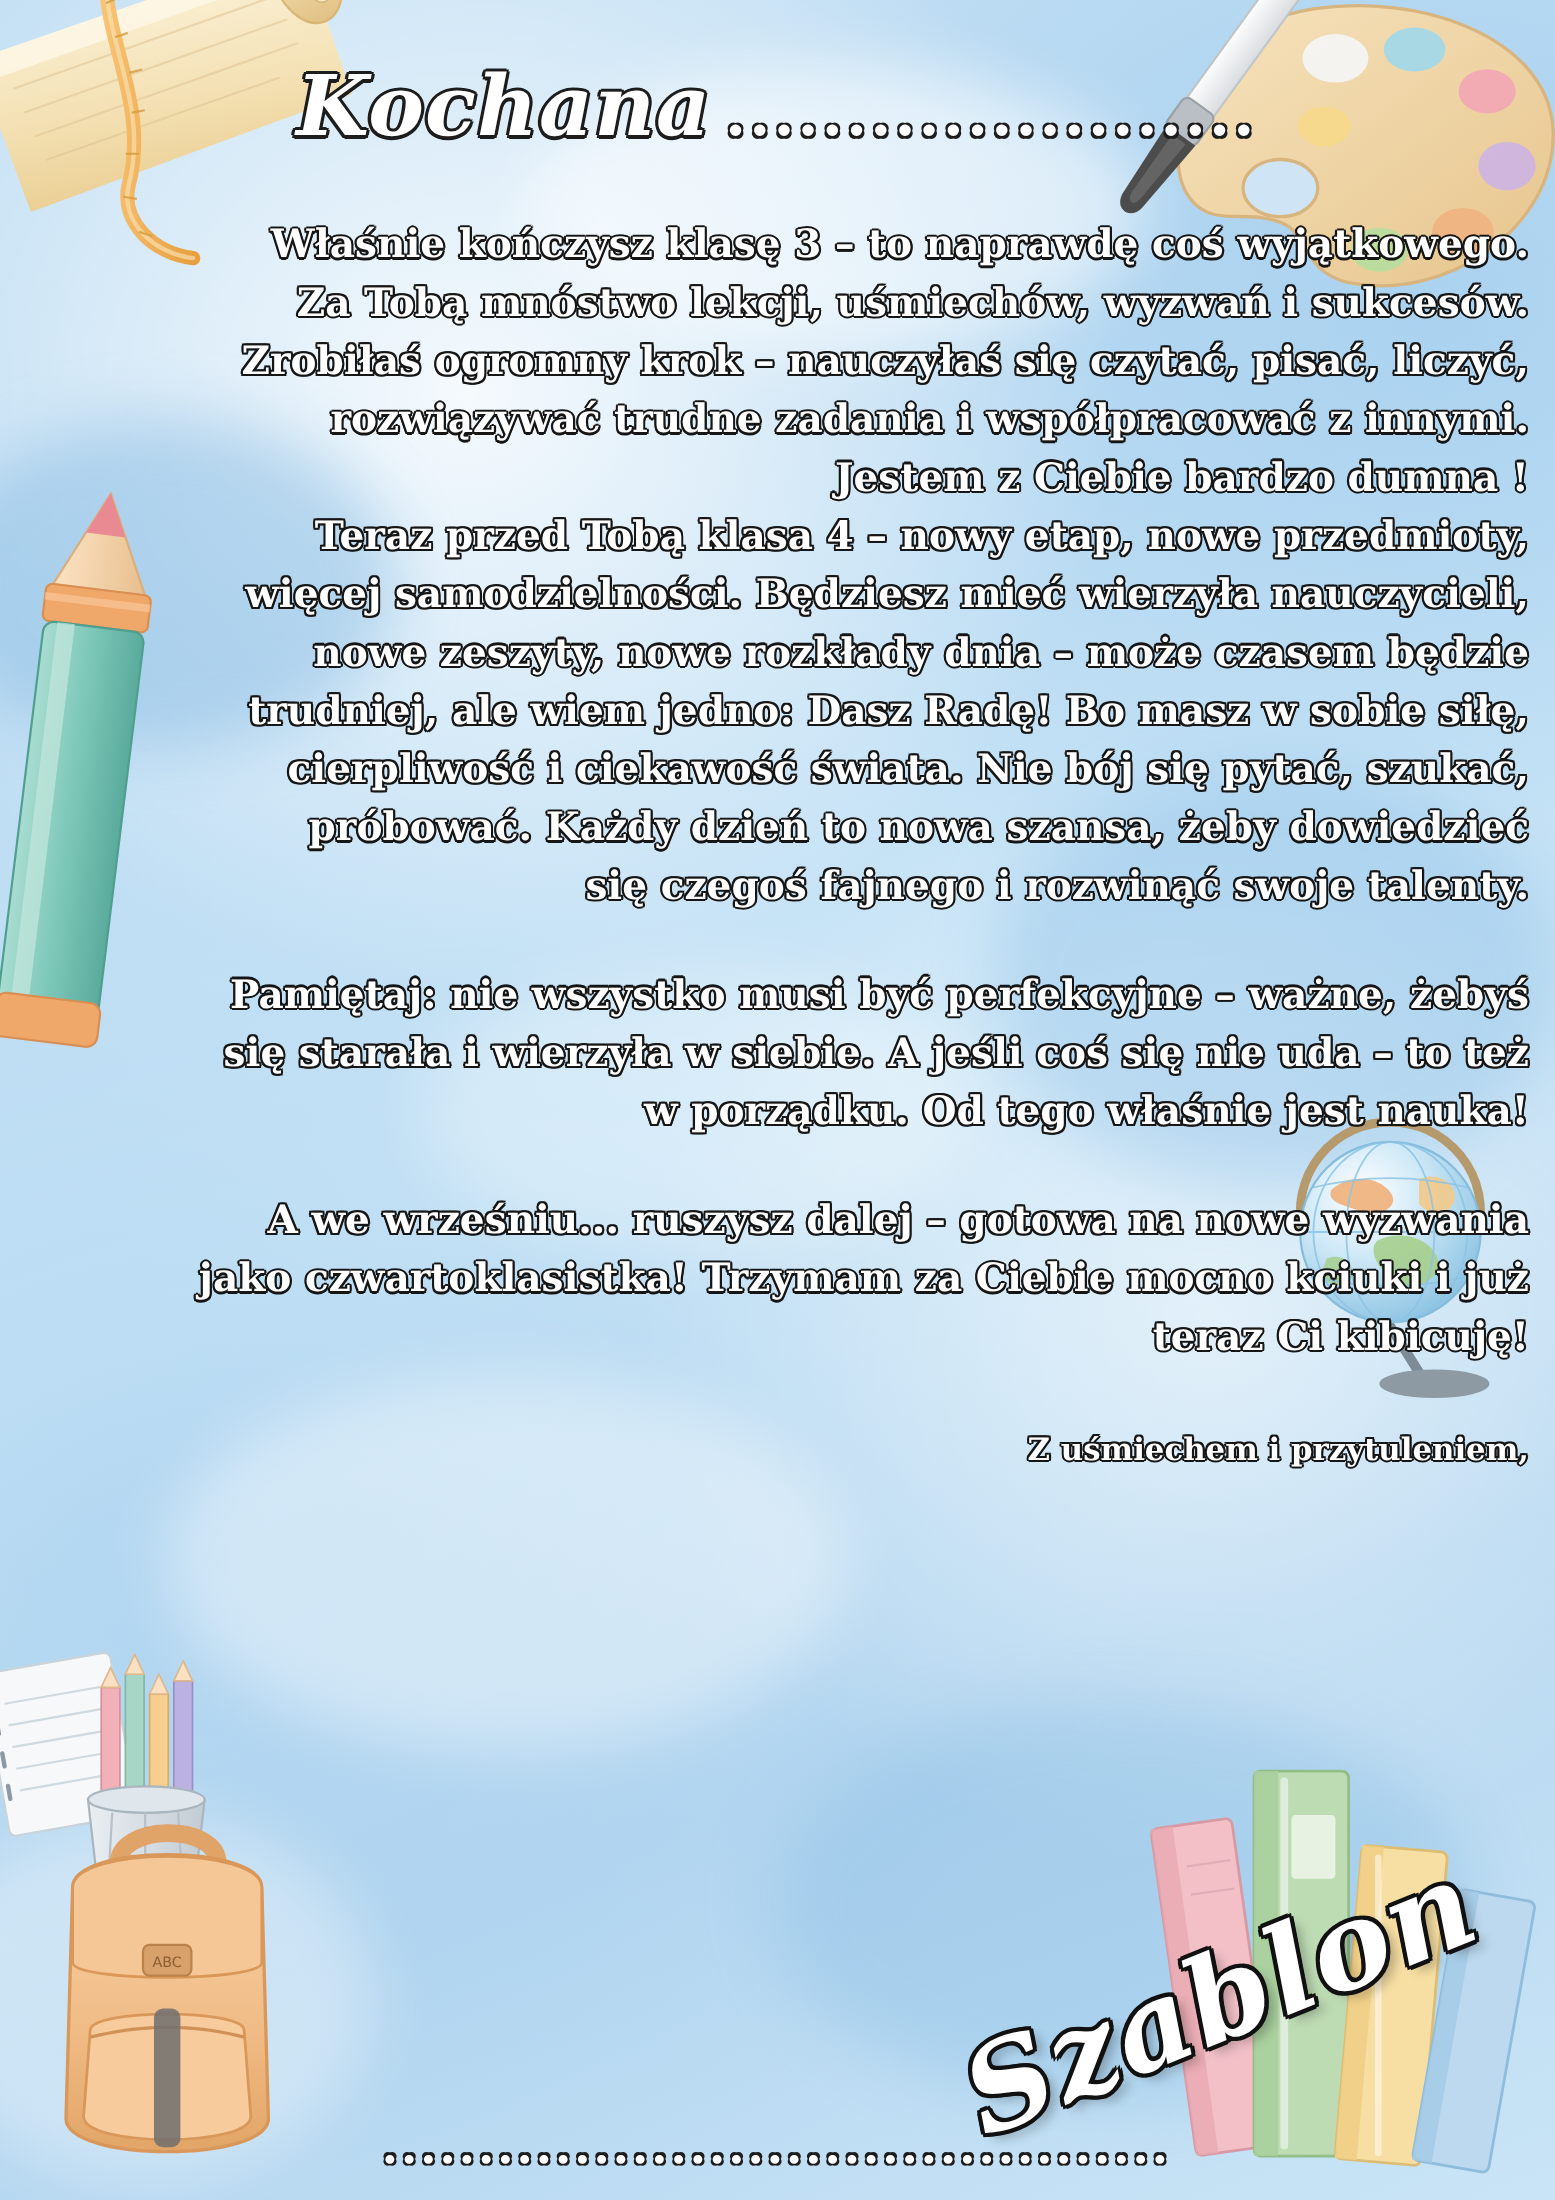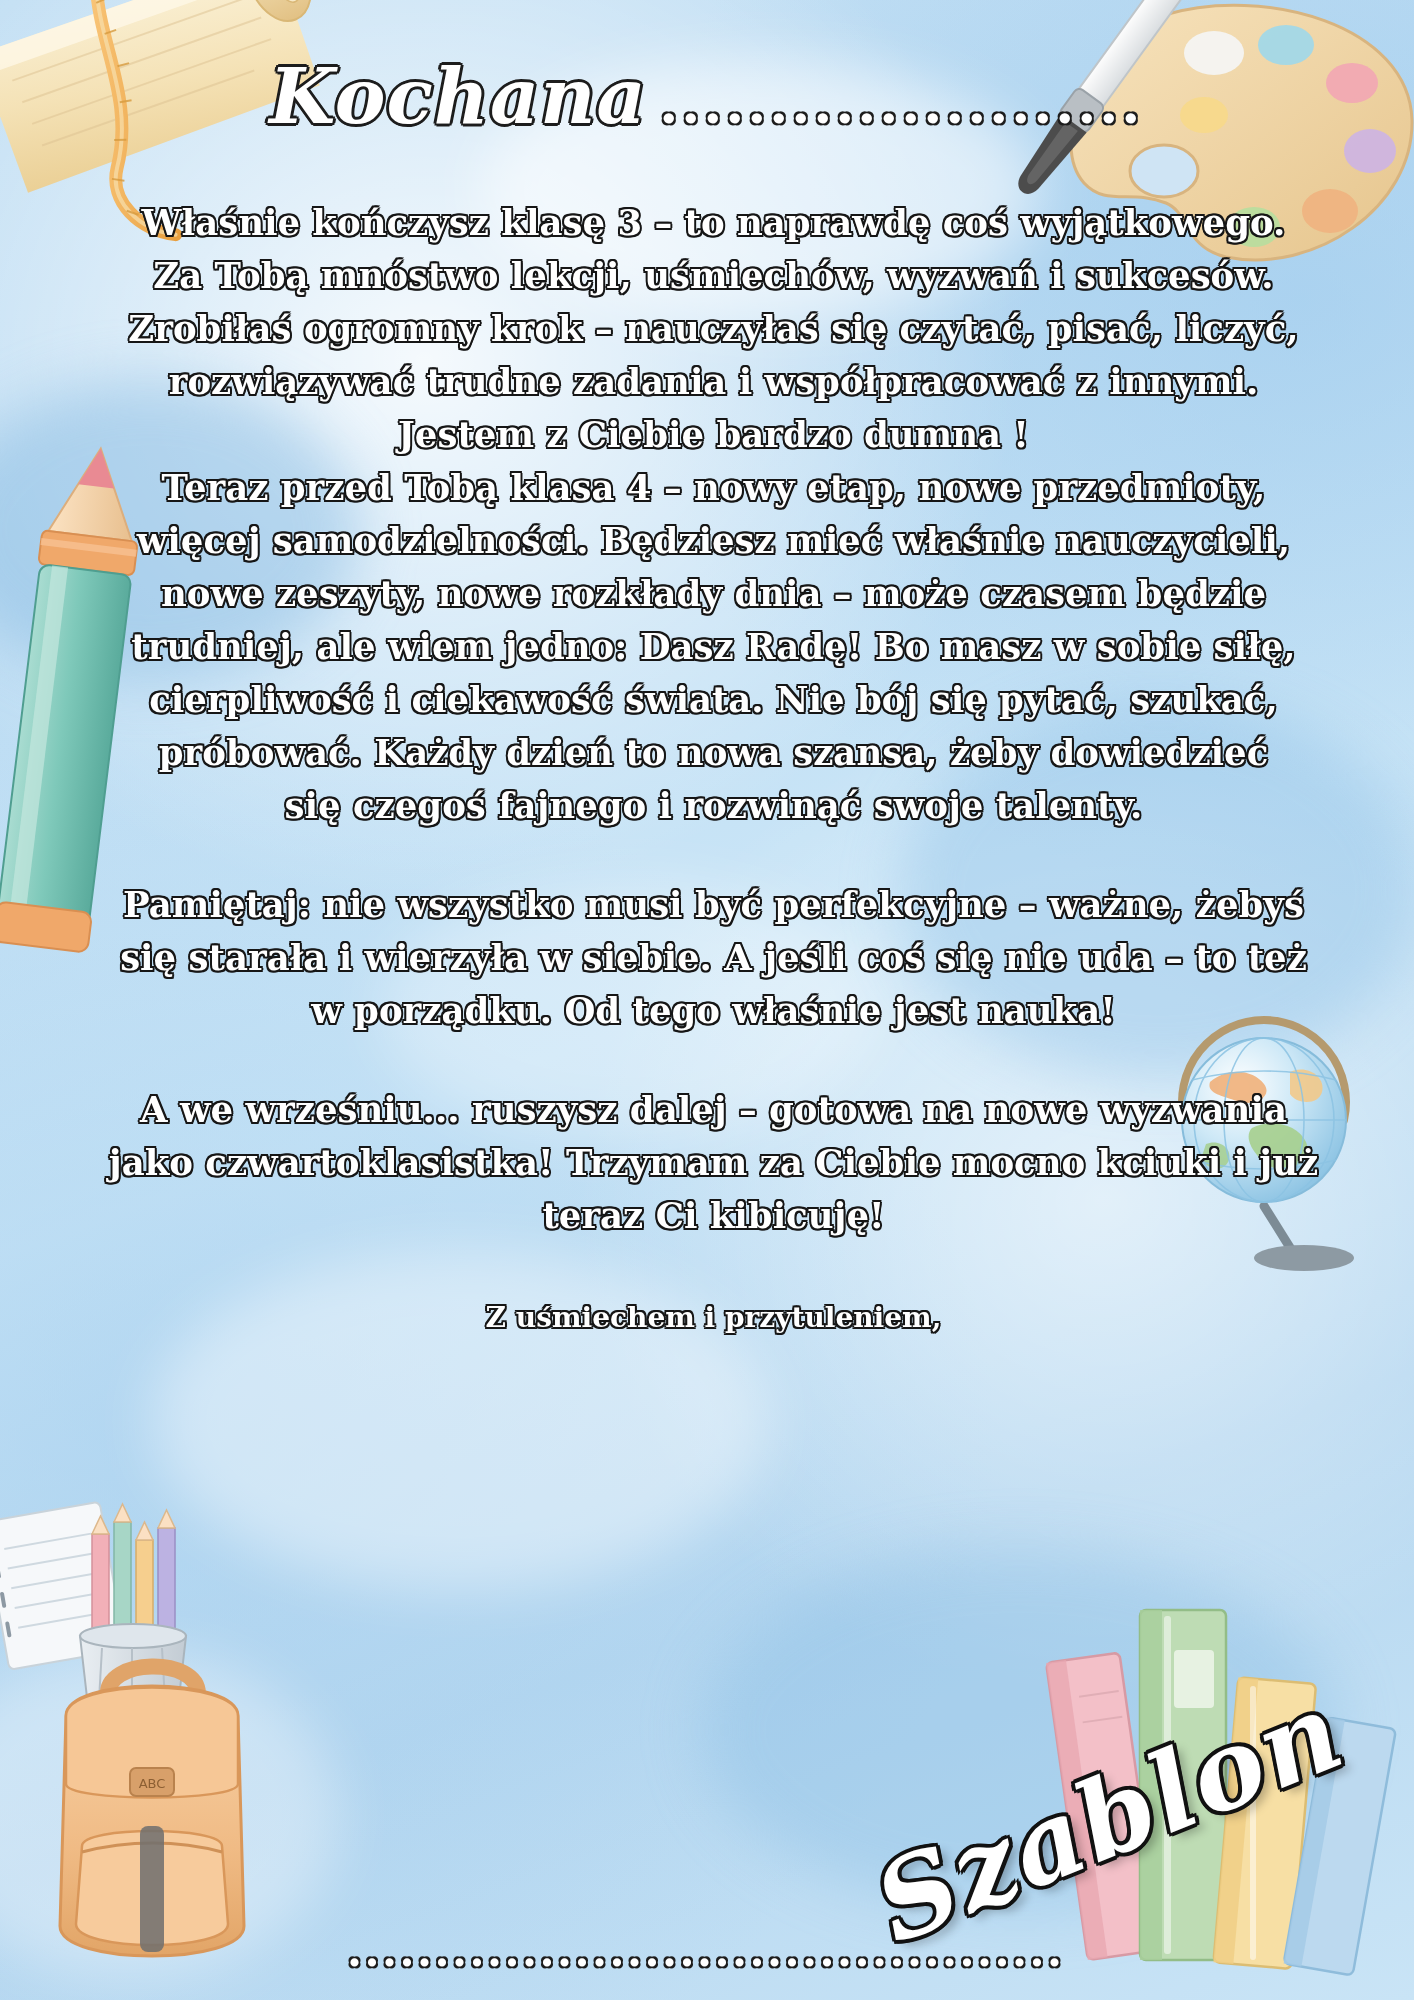--- a/index.html
+++ b/index.html
@@ -96,21 +96,21 @@
     letter-spacing: 6px;
     margin-left: 14px;
     text-shadow:
       -2px -2px 0 #1d1d1d, 2px -2px 0 #1d1d1d, -2px 2px 0 #1d1d1d, 2px 2px 0 #1d1d1d;
   }
 
   .body-text {
     position: absolute;
     left: 0; right: 0;
     top: 196px;
-    text-align: center;
+    text-align: right;
     padding: 0 24px;
     margin-left: 13px;
   }
   .para { margin: 0 0 0 0; }
   .para + .para { margin-top: 46px; }
   .line {
     font-family: "DejaVu Serif", serif;
     font-weight: 700;
     font-size: 35.5px;
     line-height: 53px;
@@ -425,21 +425,21 @@
 
     <div class="body-text">
 
       <div class="para">
         <div class="line">Właśnie kończysz klasę 3 – to naprawdę coś wyjątkowego.</div>
         <div class="line">Za Tobą mnóstwo lekcji, uśmiechów, wyzwań i sukcesów.</div>
         <div class="line">Zrobiłaś ogromny krok – nauczyłaś się czytać, pisać, liczyć,</div>
         <div class="line">rozwiązywać trudne zadania i współpracować z innymi.</div>
         <div class="line">Jestem z Ciebie bardzo dumna !</div>
         <div class="line">Teraz przed Tobą klasa 4 – nowy etap, nowe przedmioty,</div>
-        <div class="line">więcej samodzielności.  Będziesz mieć właśnie nauczycieli,</div>
+        <div class="line">więcej samodzielności.  Będziesz mieć wierzyła nauczycieli,</div>
         <div class="line">nowe zeszyty, nowe rozkłady dnia – może czasem będzie</div>
         <div class="line">trudniej, ale wiem jedno: Dasz Radę! Bo masz w sobie siłę,</div>
         <div class="line">cierpliwość i ciekawość świata.  Nie bój się pytać, szukać,</div>
         <div class="line">próbować. Każdy dzień to nowa szansa, żeby dowiedzieć</div>
         <div class="line">się czegoś fajnego i rozwinąć swoje talenty.</div>
       </div>
 
       <div class="para">
         <div class="line">Pamiętaj: nie wszystko musi być perfekcyjne – ważne, żebyś</div>
         <div class="line">się starała i wierzyła w siebie. A jeśli coś się nie uda – to też</div>

